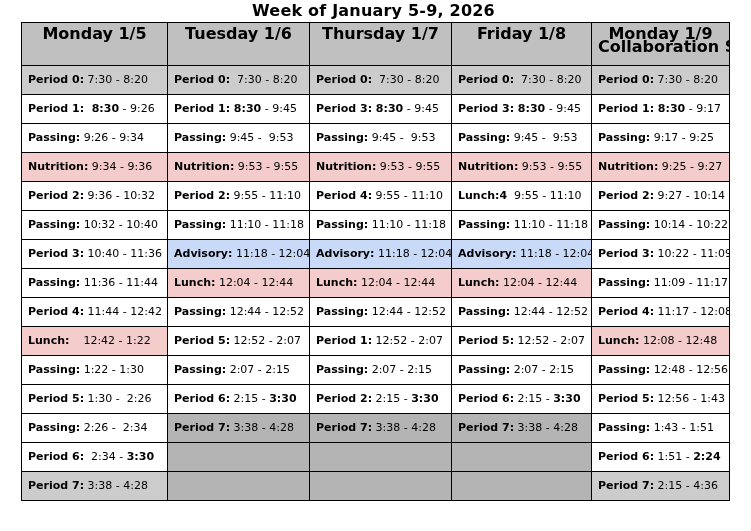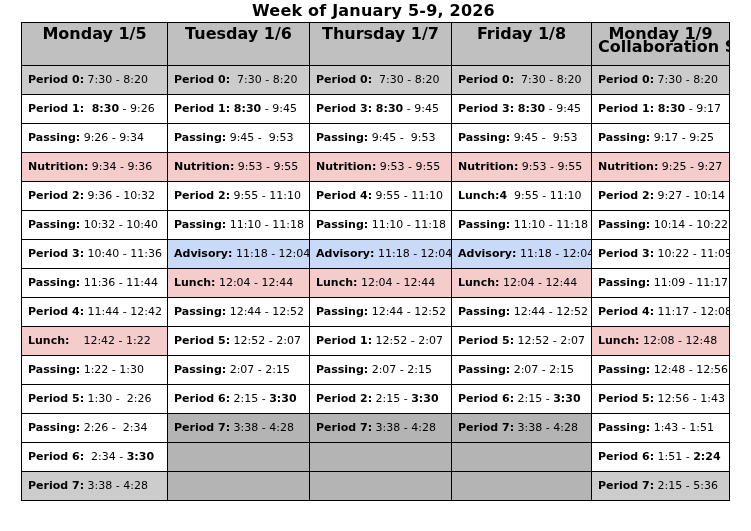--- a/index.html
+++ b/index.html
@@ -152,16 +152,16 @@
         <td class="c-dark"></td>
         <td class="c-dark"></td>
         <td class="c-dark"></td>
         <td class="c-white"><span class="lbl">Period 6:</span><span style="white-space: pre;"> 1:51</span><span style="white-space: pre;"> - </span><span class="bold">2:24</span></td>
       </tr>
       <tr>
         <td class="c-gray"><span class="lbl">Period 7:</span><span style="white-space: pre;"> 3:38</span><span style="white-space: pre;"> - </span><span>4:28</span></td>
         <td class="c-dark"></td>
         <td class="c-dark"></td>
         <td class="c-dark"></td>
-        <td class="c-gray"><span class="lbl">Period 7:</span><span style="white-space: pre;"> 2:15</span><span style="white-space: pre;"> - </span><span>5:36</span></td>
+        <td class="c-gray"><span class="lbl">Period 7:</span><span style="white-space: pre;"> 2:15</span><span style="white-space: pre;"> - </span><span>4:36</span></td>
       </tr>
     </tbody>
 </table>
 
 </body></html>

